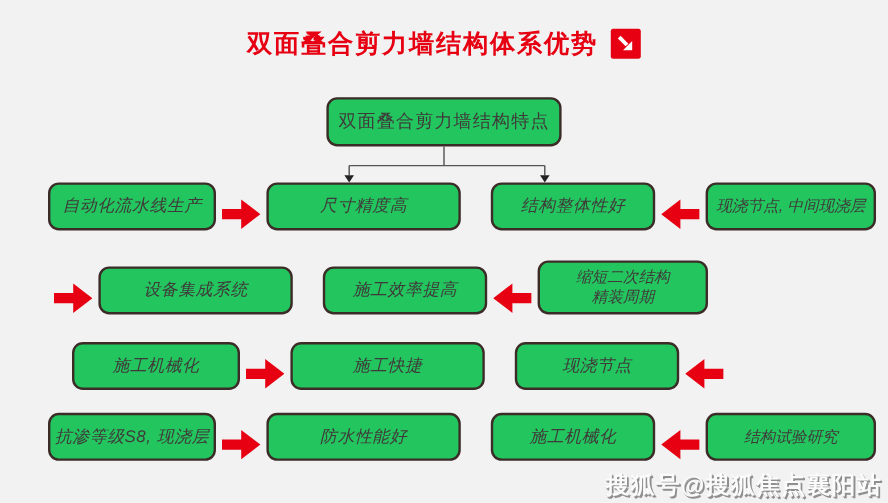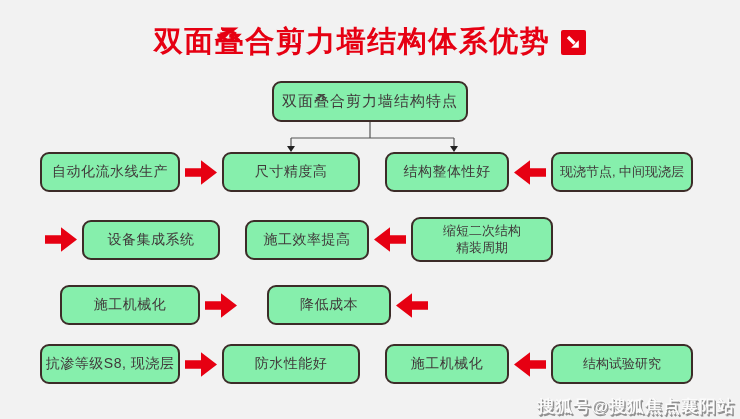--- a/index.html
+++ b/index.html
@@ -9,65 +9,65 @@
     width:740px;height:419px;
     background:#f2f2f2;
     overflow:hidden;
   }
   
   .title-row{
     position:absolute;top:22px;left:0;width:740px;
     display:flex;align-items:center;justify-content:center;gap:11px;
   }
   .title-text{
-    font-size:29px;font-weight:bold;color:#e60012;letter-spacing:1.5px;
+    font-size:21px;font-weight:bold;color:#e60012;letter-spacing:1.5px;
   }
   .title-icon{
     width:25px;height:25px;background:#e60012;border-radius:2px;
     display:flex;align-items:center;justify-content:center;
   }
   .title-icon svg{display:block;}
   
   .box{
-    background:#86efac;
+    background:#22c55e;
     border:2px solid #3c2c28;
     border-radius:9px;
     box-sizing:border-box;
     display:flex;align-items:center;justify-content:center;
     min-height:40px;width:100%;
     font-size:14px;color:#40393a;letter-spacing:0.5px;
     text-align:center;white-space:nowrap;padding:2px 5px;
   }
   .root-box{
     position:absolute;left:272px;top:81px;width:196px;height:41px;
     font-size:15px;letter-spacing:1px;
   }
   
   .flow-row{
     position:absolute;left:40px;width:675px;
-    display:flex;align-items:center;
+    display:flex;align-items:flex-end;font-style:italic;
   }
   .row-0{top:152px;} .row-1{top:217px;} .row-2{top:285px;margin-left:20px;} .row-3{top:344px;}
   .cell-a{width:140px;flex:none;display:flex;}
   .cell-arrow{width:42px;flex:none;display:flex;align-items:center;justify-content:center;}
-  .cell-b{width:138px;flex:none;display:flex;}
+  .cell-b{width:162px;flex:none;display:flex;}
   .cell-gap{width:25px;flex:none;}
-  .cell-c{width:124px;flex:none;display:flex;}
+  .cell-c{width:137px;flex:none;display:flex;}
   .cell-d{width:142px;flex:none;display:flex;}
   .cell-d .box{font-size:13px;letter-spacing:0;}
   .wrap-6{white-space:normal;padding:3px 24px;line-height:1.3;min-height:45px;}
   
   .connector-layer{
     position:absolute;left:0;top:0;width:740px;height:419px;
     pointer-events:none;
   }
   
   .watermark{
     position:absolute;right:5px;bottom:1px;
-    font-size:17px;font-weight:bold;letter-spacing:1px;
+    font-size:20px;font-weight:bold;letter-spacing:1px;
     color:#fbfbfb;
     text-shadow:1.5px 1.5px 0 #8f8f8f, 0.5px 0.5px 0 #a5a5a5;
   }
 </style>
 </head>
 <body>
 
 <div class="stage">
 
   <div class="title-row">
@@ -144,23 +144,26 @@
 
   <div class="flow-row row-2">
     <div class="cell-a">
         <div class="box">施工机械化</div>
       </div>
     <div class="cell-arrow">
       <svg width="32" height="27" viewBox="0 0 34 28">
           <polygon points="0,9.5 17,9.5 17,1 34,14 17,27 17,18.5 0,18.5" fill="#e60012"></polygon>
         </svg>
     </div>
+    <div class="cell-b">
+        <div class="box">施工快捷</div>
+      </div>
     <div class="cell-gap"></div>
     <div class="cell-c">
-        <div class="box">降低成本</div>
+        <div class="box">现浇节点</div>
       </div>
     <div class="cell-arrow">
       <svg width="32" height="27" viewBox="0 0 34 28">
           <polygon points="34,9.5 17,9.5 17,1 0,14 17,27 17,18.5 34,18.5" fill="#e60012"></polygon>
         </svg>
     </div>
   </div>
 
   <div class="flow-row row-3">
     <div class="cell-a">

